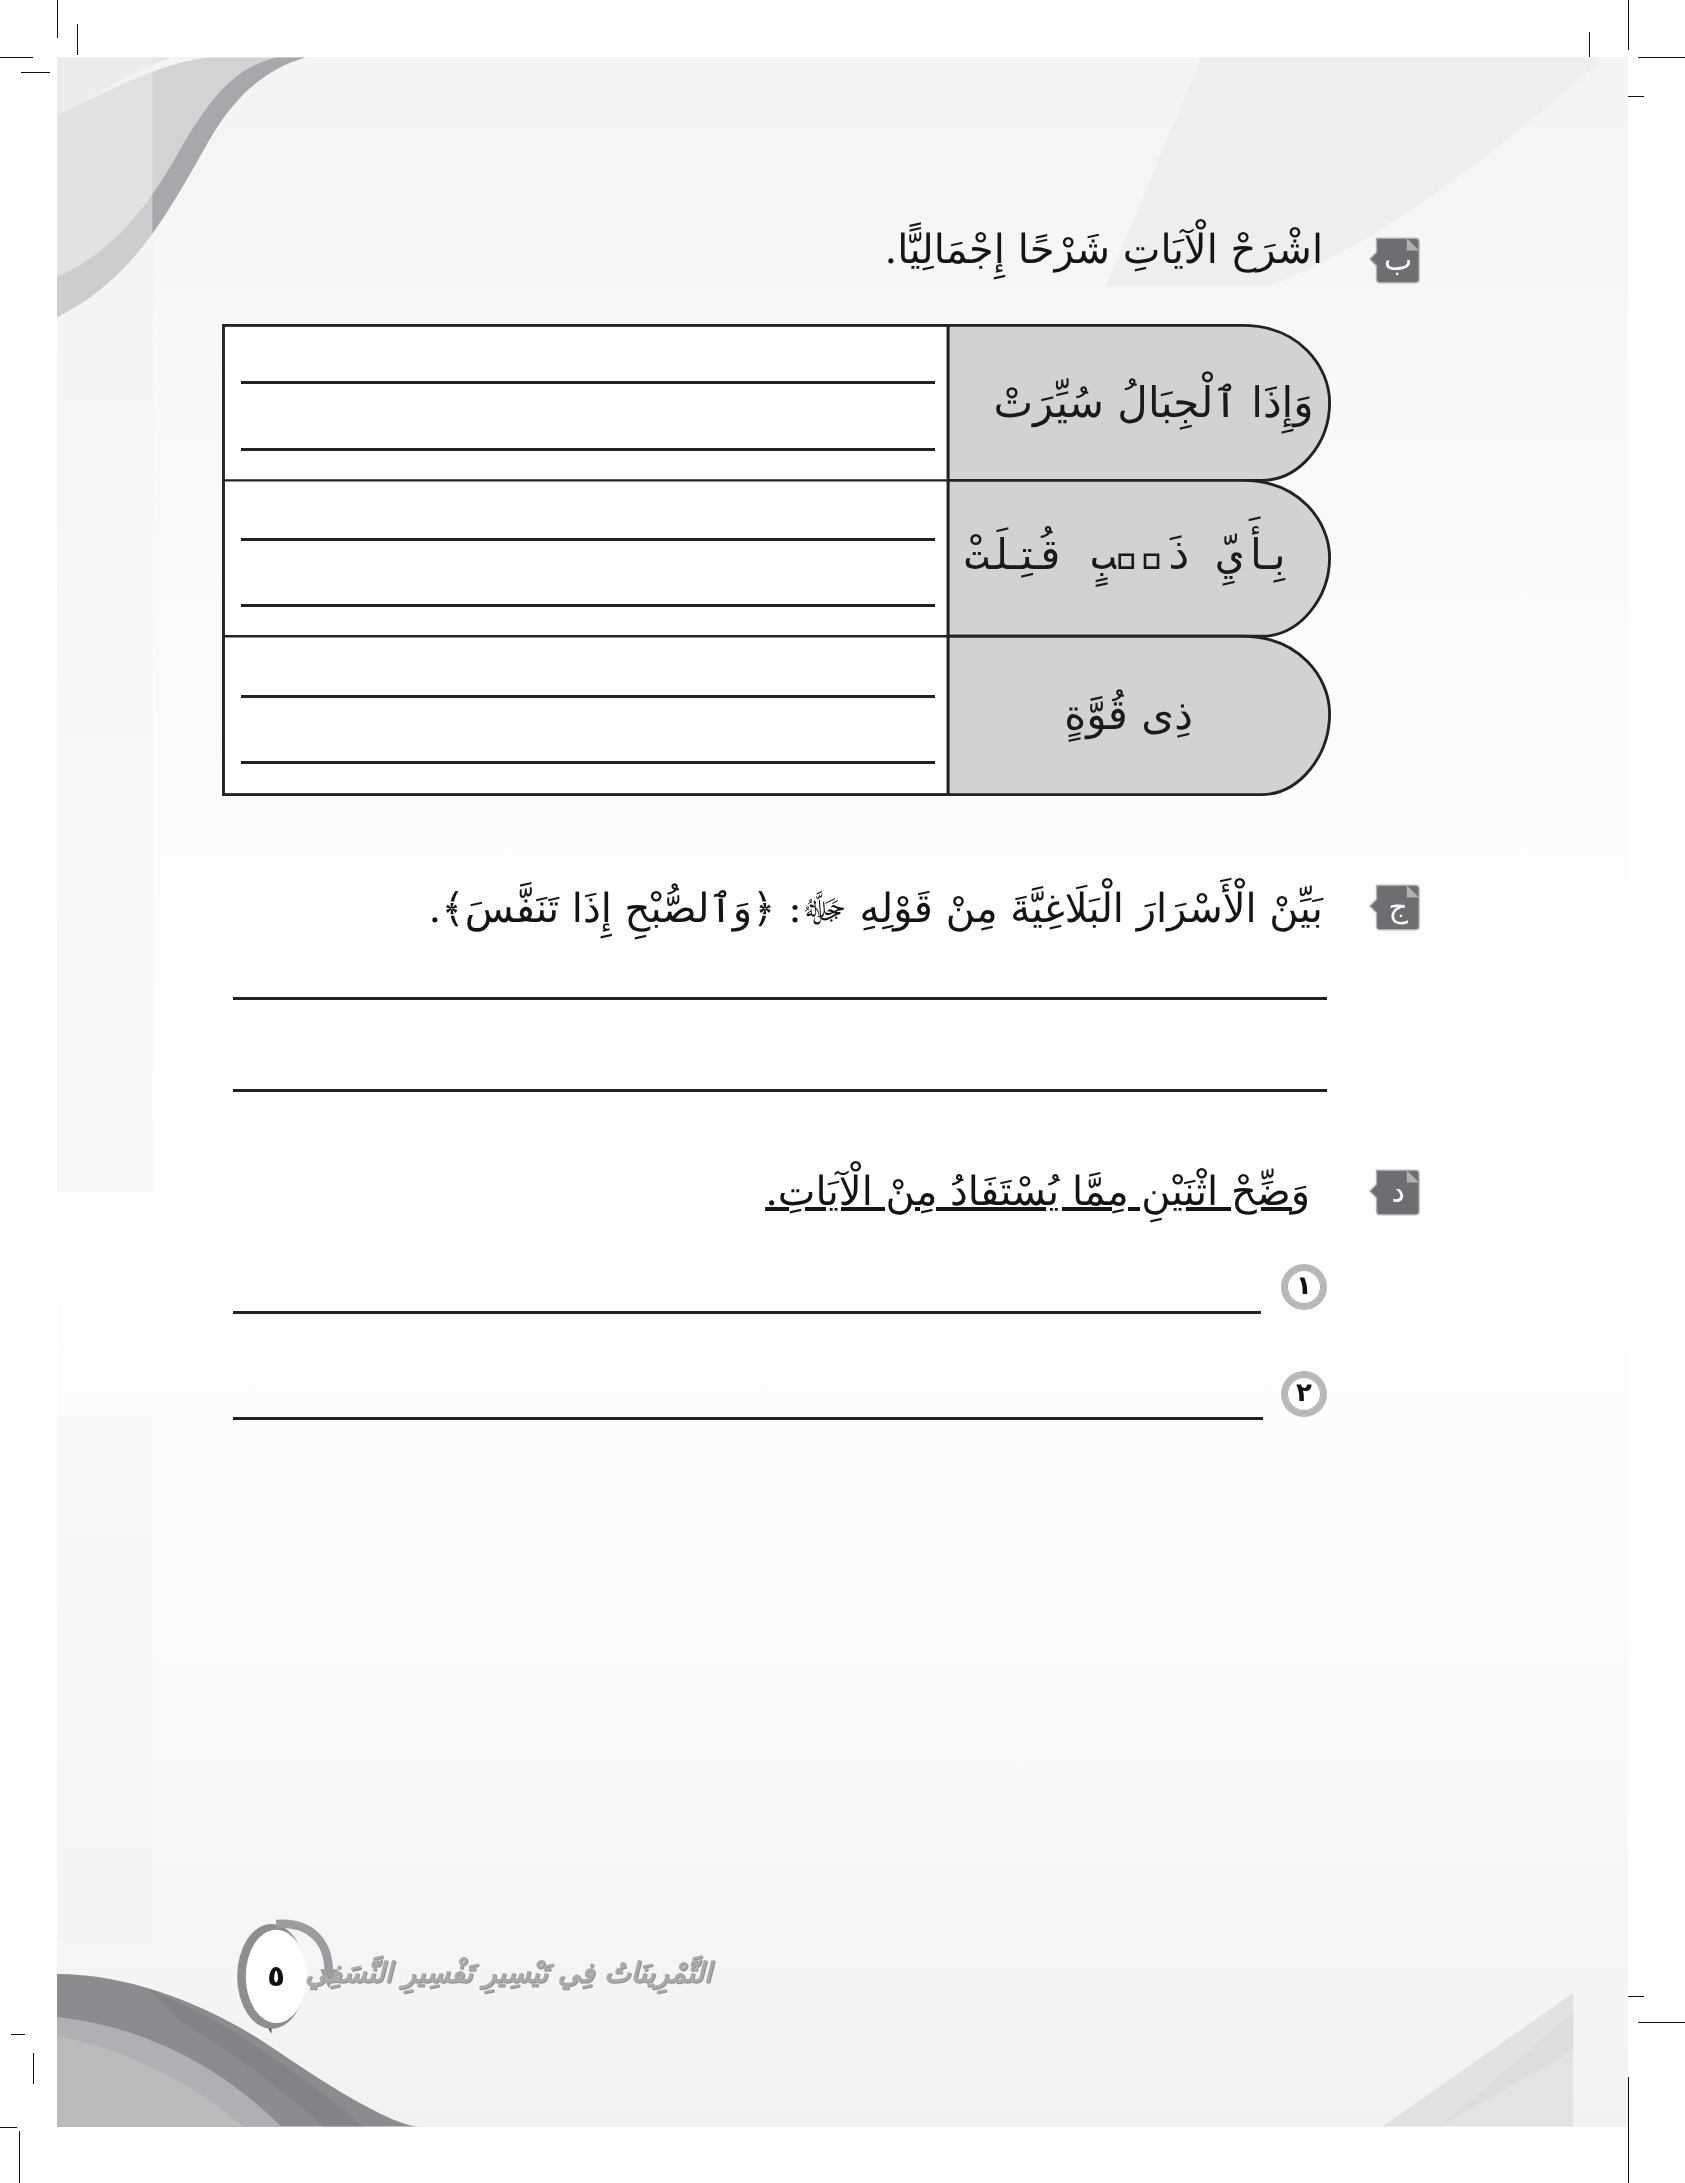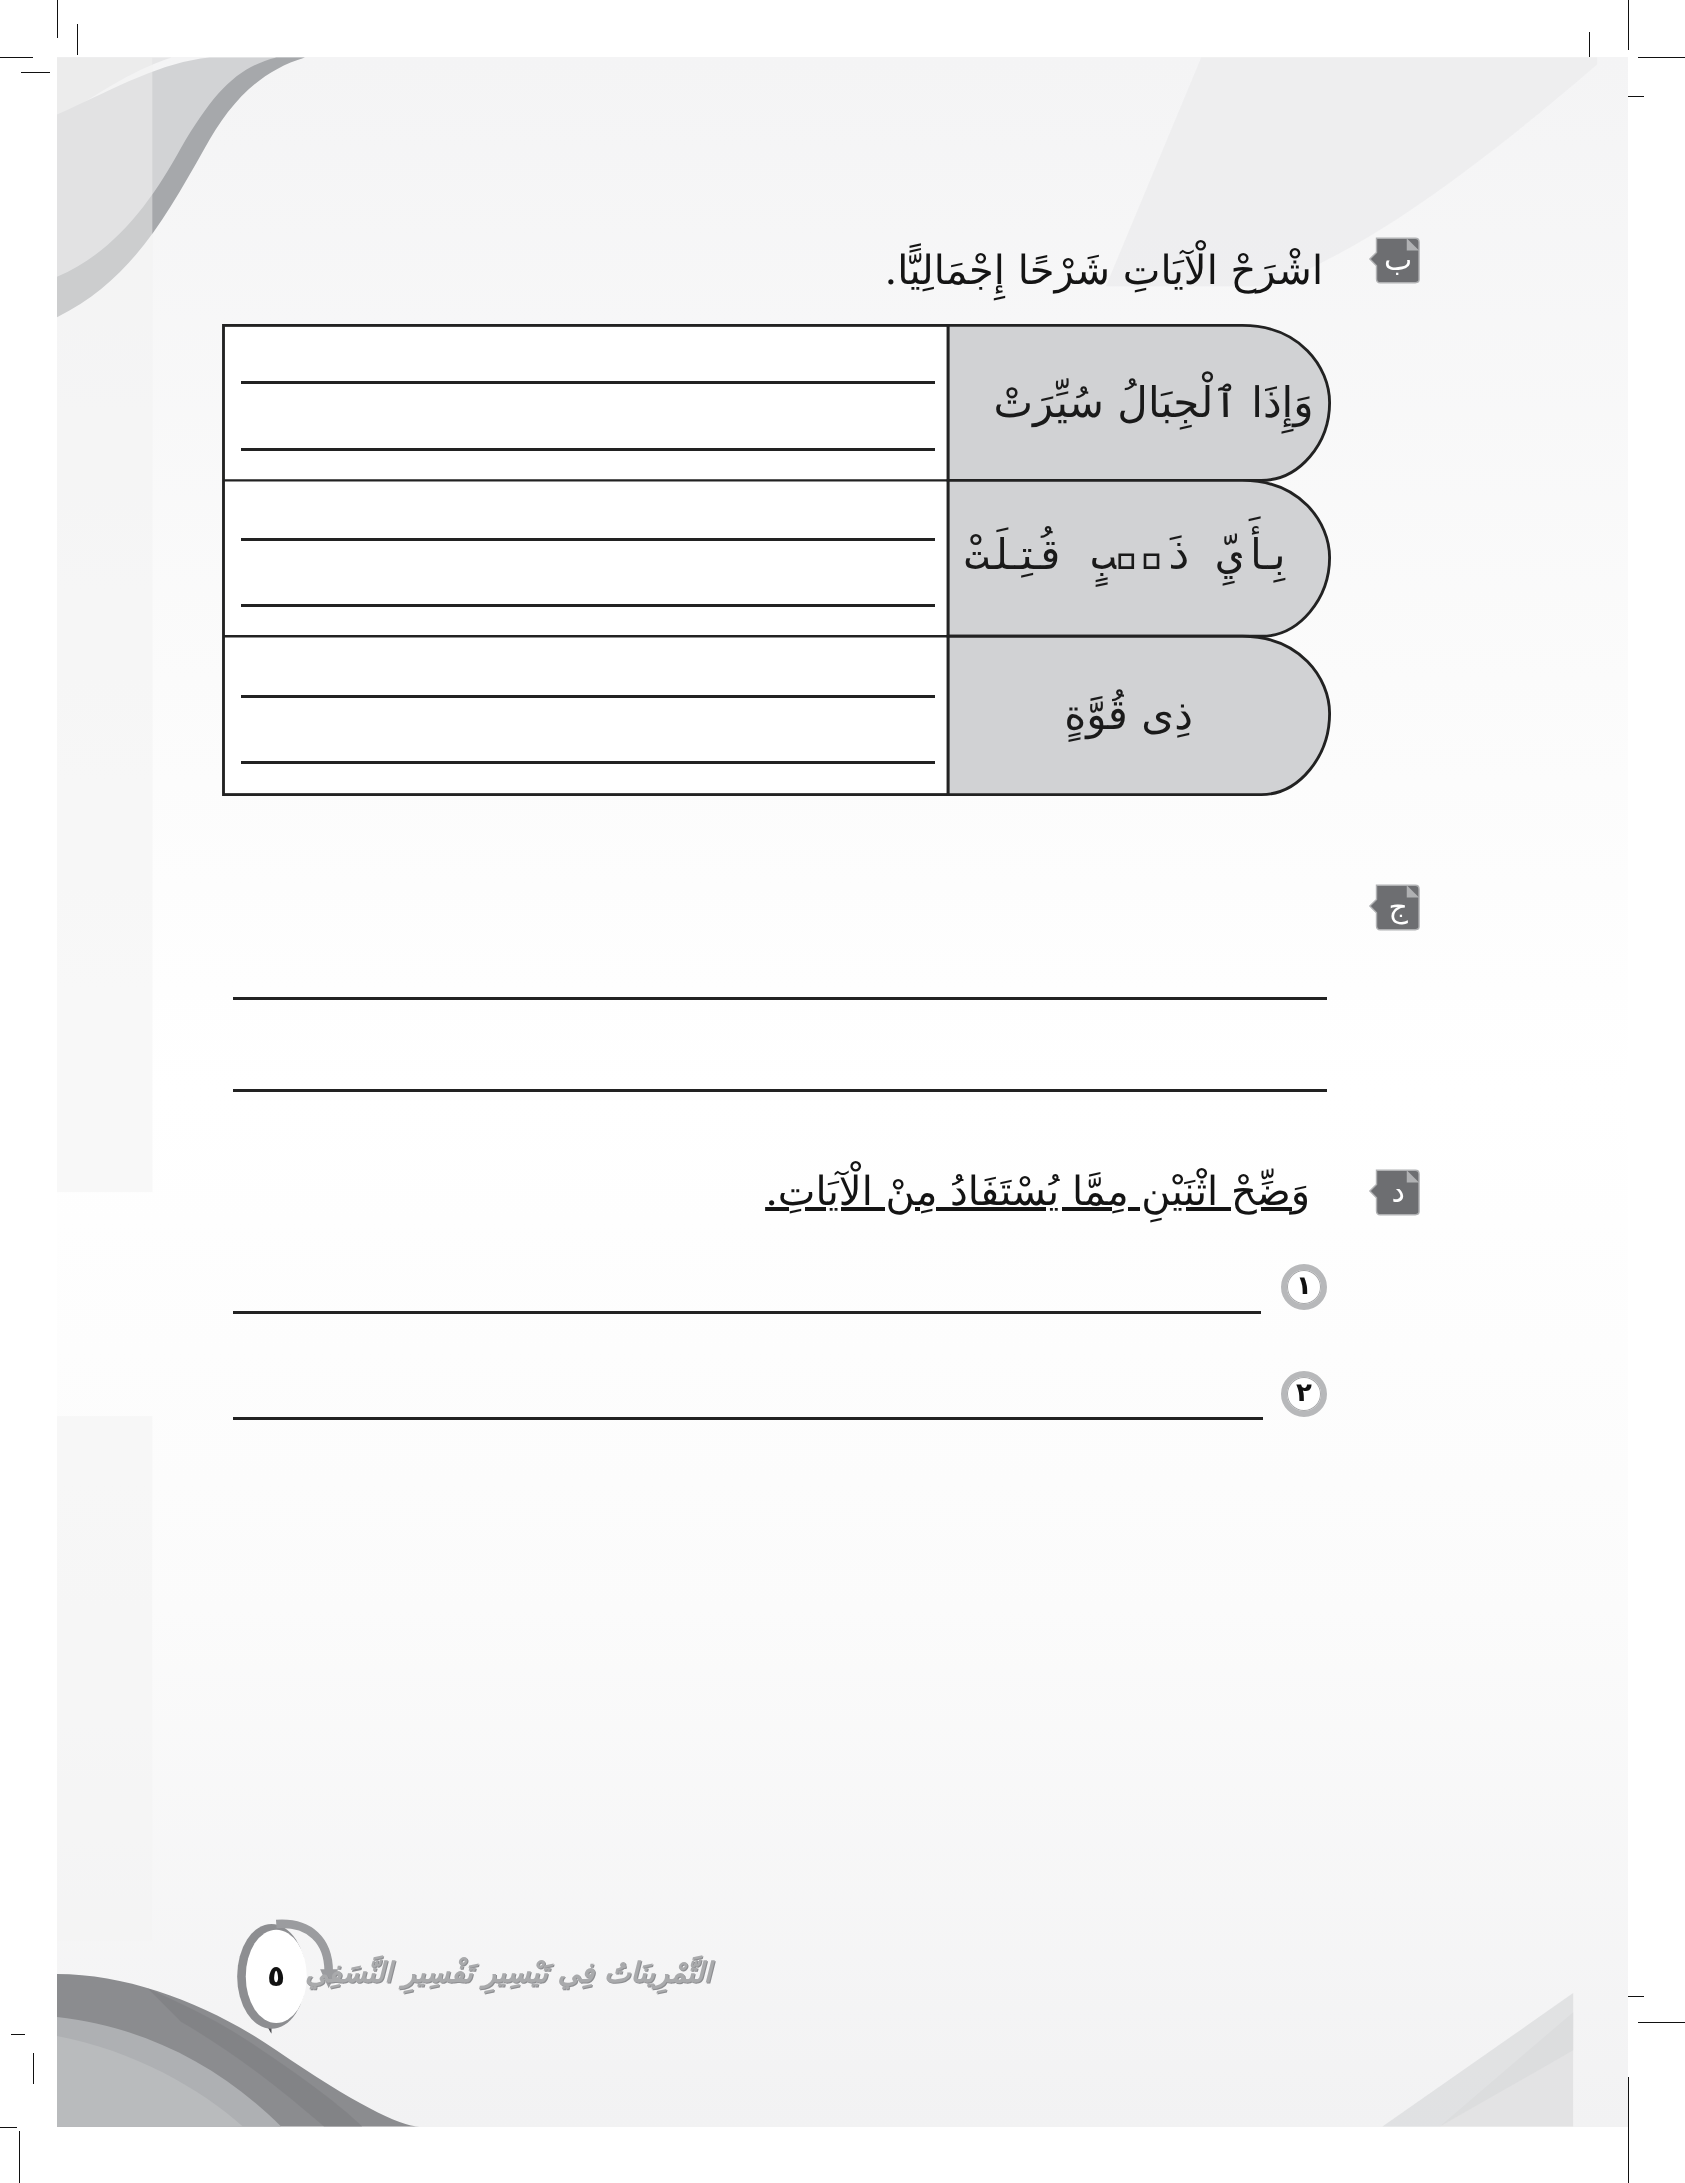--- a/index.html
+++ b/index.html
@@ -104,21 +104,21 @@
     <path d="M2780 4340 L3180 4060 L3180 4180 L2900 4340 Z" fill="#d9dadb" opacity="0.7"></path>
   </svg>
 
   <div class="badge" style="left:1311px; top:179px;">
     <svg width="52" height="48" viewBox="0 0 110 100">
       <path d="M18 4 L100 4 Q108 4 108 12 L108 92 Q108 98 100 98 L26 98 Q18 98 18 90 L18 62 L4 48 L18 34 Z" fill="#6d6e71" stroke="#b0b1b3" stroke-width="3"></path>
       <path d="M82 4 L108 30 L82 30 Z" fill="#b0b1b3"></path>
     </svg>
     <div class="letter">ب</div>
   </div>
-  <div class="heading" style="right:305px; top:185px;">اشْرَحْ الْآيَاتِ شَرْحًا إِجْمَالِيًّا.</div>
+  <div class="heading" style="right:305px; top:164px;">اشْرَحْ الْآيَاتِ شَرْحًا إِجْمَالِيًّا.</div>
 
   <div class="table" style="left:165px; top:267px;">
     <svg width="1111" height="472" viewBox="0 0 2330 990">
 
       <rect x="3" y="3" width="1520" height="984" fill="#ffffff" stroke="#222" stroke-width="6"></rect>
       <line x1="3" y1="328" x2="1523" y2="328" stroke="#222" stroke-width="5"></line>
       <line x1="3" y1="655" x2="1523" y2="655" stroke="#222" stroke-width="5"></line>
 
       <path d="M1523 3 L2140 3 C2260 3 2323 90 2323 165 C2323 250 2260 328 2180 328 L1523 328 Z" fill="#d1d2d4" stroke="#222" stroke-width="6"></path>
       <path d="M1523 328 L2140 328 C2260 328 2323 415 2323 490 C2323 575 2260 655 2180 655 L1523 655 Z" fill="#d1d2d4" stroke="#222" stroke-width="6"></path>
@@ -137,20 +137,21 @@
     <div class="verse-cell" style="left:730px; top:313px; width:353px;">ذِى قُوَّةٍ</div>
   </div>
 
   <div class="badge" style="left:1311px; top:826px;">
     <svg width="52" height="48" viewBox="0 0 110 100">
       <path d="M18 4 L100 4 Q108 4 108 12 L108 92 Q108 98 100 98 L26 98 Q18 98 18 90 L18 62 L4 48 L18 34 Z" fill="#6d6e71" stroke="#b0b1b3" stroke-width="3"></path>
       <path d="M82 4 L108 30 L82 30 Z" fill="#b0b1b3"></path>
     </svg>
     <div class="letter">ج</div>
   </div>
+  <div class="heading" style="right:305px; top:823px;">بَيِّنْ الْأَسْرَارَ الْبَلَاغِيَّةَ مِنْ قَوْلِهِ ﷻ: ﴿وَٱلصُّبْحِ إِذَا تَنَفَّسَ﴾.</div>
   <div class="answer-line" style="left:176px; top:940px; width:1094px;"></div>
   <div class="answer-line" style="left:176px; top:1032px; width:1094px;"></div>
 
   <div class="badge" style="left:1311px; top:1111px;">
     <svg width="52" height="48" viewBox="0 0 110 100">
       <path d="M18 4 L100 4 Q108 4 108 12 L108 92 Q108 98 100 98 L26 98 Q18 98 18 90 L18 62 L4 48 L18 34 Z" fill="#6d6e71" stroke="#b0b1b3" stroke-width="3"></path>
       <path d="M82 4 L108 30 L82 30 Z" fill="#b0b1b3"></path>
     </svg>
     <div class="letter">د</div>
   </div>

